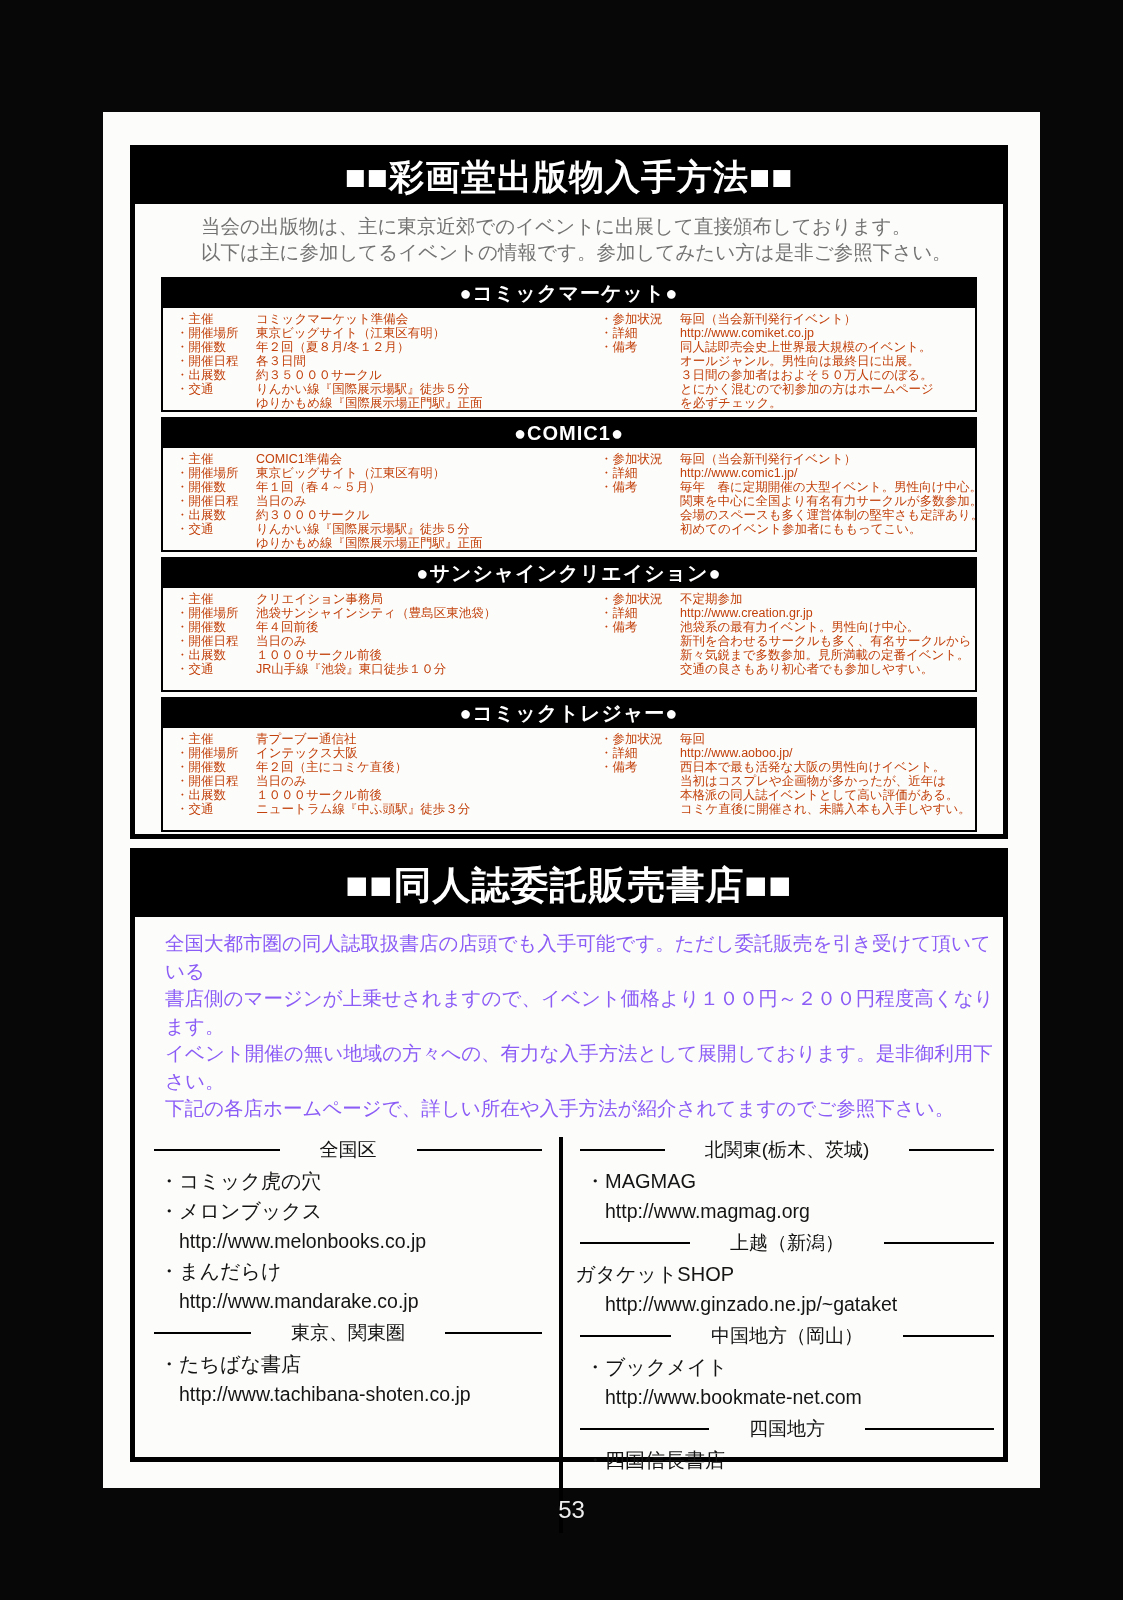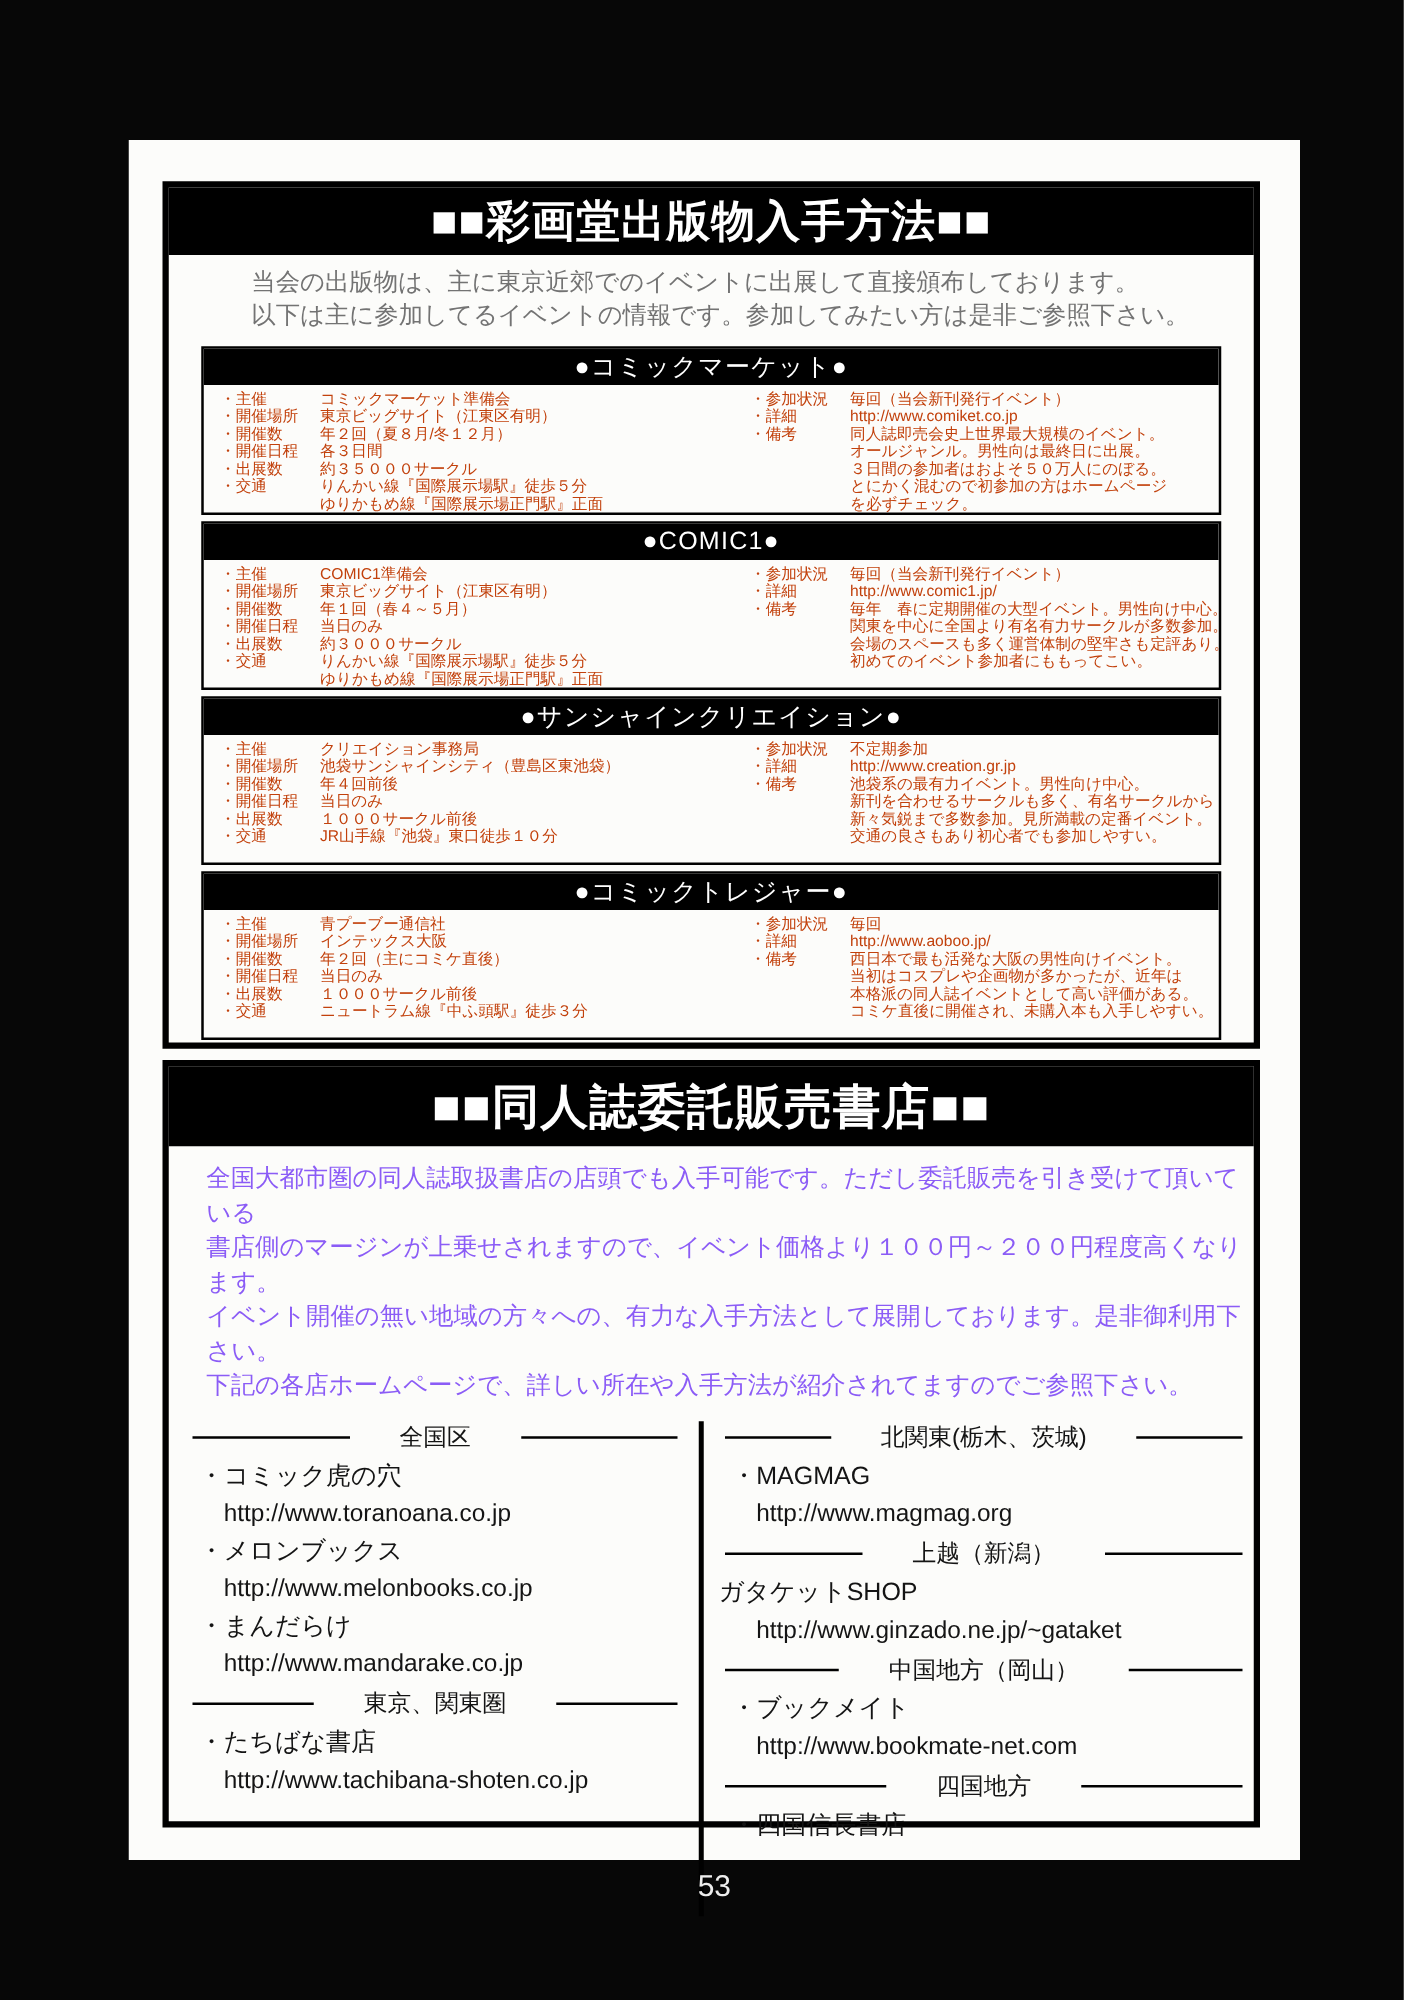--- a/index.html
+++ b/index.html
@@ -25,21 +25,21 @@
   .banner1{height:54px;font-size:35px;}
   .banner2{height:64px;font-size:38px;}
   .intro{margin:9px 0 12px 66px;font-size:19.5px;line-height:26px;color:#737373;}
   .events{padding:0 26px;}
   .event{
     border:2px solid #000;box-sizing:border-box;height:135px;margin-bottom:5px;
     overflow:hidden;background:#fcfcfa;
   }
   .ebanner{
     height:29px;background:#000;color:#fff;display:flex;align-items:center;justify-content:center;
-    font-size:20px;font-weight:normal;letter-spacing:1px;
+    font-size:20px;font-weight:bold;letter-spacing:1px;
   }
   .cols{display:flex;padding:4px 0 0 13px;font-size:12.5px;line-height:14px;color:#c2410c;}
   .ecol-l{width:424px;flex:none;}
   .ecol-r{flex:1;}
   .erow{display:flex;}
   .erow .lbl{width:80px;flex:none;white-space:nowrap;}
   .erow .val{flex:1;white-space:nowrap;}
   
   .box2{
     position:absolute;left:27px;top:736px;width:878px;height:614px;
@@ -343,21 +343,20 @@
     <div class="storewrap">
       <div class="divider"></div>
 
       <div class="scol scol-l">
         <div class="shead">
             <span class="hline"></span>
             <span>全国区</span>
             <span class="hline"></span>
           </div>
         <div class="sname">・コミック虎の穴</div>
-        <div class="surl">http://www.toranoana.co.jp</div>
         <div class="sname">・メロンブックス</div>
         <div class="surl">http://www.melonbooks.co.jp</div>
         <div class="sname">・まんだらけ</div>
         <div class="surl">http://www.mandarake.co.jp</div>
         <div class="shead">
             <span class="hline"></span>
             <span>東京、関東圏</span>
             <span class="hline"></span>
           </div>
         <div class="sname">・たちばな書店</div>

